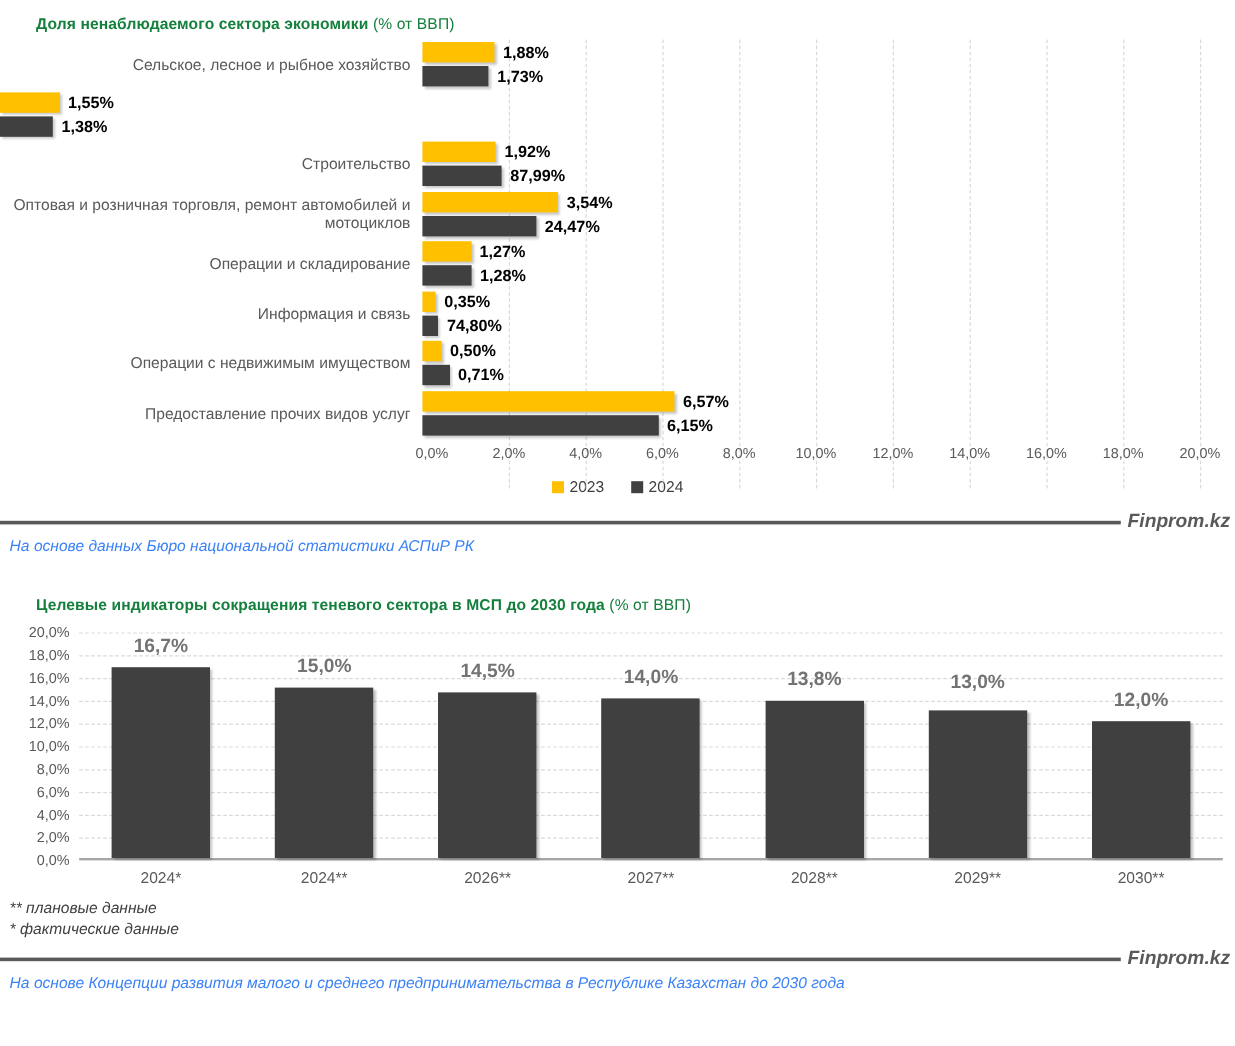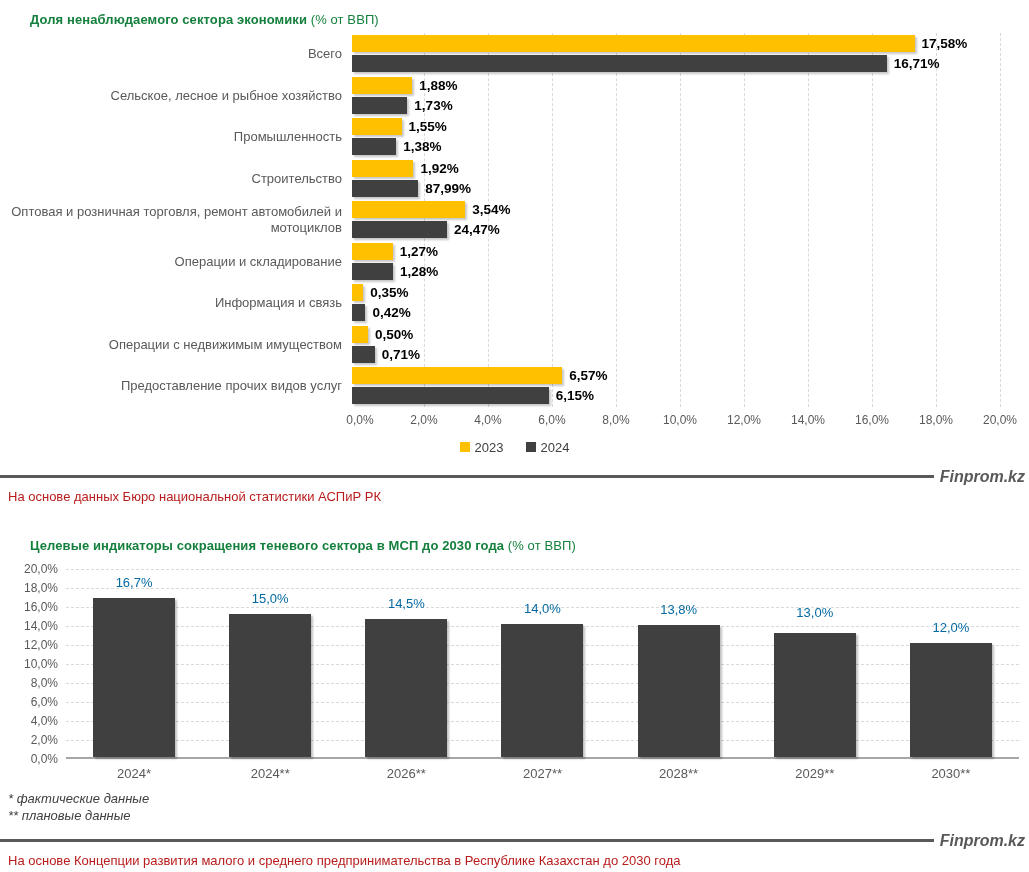--- a/index.html
+++ b/index.html
@@ -24,33 +24,33 @@
   .c1-axis { position:relative; margin-left:360px; width:640px; height:16px; margin-top:6px; }
   .c1-tick { position:absolute; top:0; transform:translateX(-50%); font-size:12px; color:#595959; white-space:nowrap; }
   .legend { display:flex; justify-content:center; align-items:flex-end; gap:22px; margin-top:12px; height:14px; }
   .legend-item { display:flex; align-items:center; gap:5px; font-size:13px; color:#404040; }
   .legend-swatch { width:10px; height:10px; flex:none; }
 
   
   .divider { display:flex; align-items:center; margin-top:13px; padding-right:4px; }
   .divider-line { flex:1; height:3px; background:#595959; }
   .brand { flex:none; font-size:16px; font-weight:bold; font-style:italic; color:#595959; margin-left:6px; }
-  .source { font-size:13px; color:#b91c1c; padding:3px 8px 0 8px; }
+  .source { font-size:13px; font-style:italic; color:#3b82f6; padding:3px 8px 0 8px; }
 
   
   .c2-title { margin-top:22px; }
   .c2-wrap { position:relative; margin:16px 10px 0 8px; }
   .c2-area { position:relative; margin-left:58px; height:190px; border-bottom:2px solid #a6a6a6; }
   .c2-area .hline { position:absolute; left:0; right:0; height:0; border-top:1px dashed #d9d9d9; }
   .c2-ylabels { position:absolute; left:0; top:0; width:50px; height:190px; }
   .c2-ylabel { position:absolute; right:0; transform:translateY(-50%); font-size:12px; color:#595959; white-space:nowrap; }
   .c2-slots { position:absolute; left:0; right:0; bottom:0; top:0; display:flex; }
   .c2-slot { flex:1; position:relative; display:flex; justify-content:center; align-items:flex-end; }
   .c2-bar { width:82px; background:#404040; box-shadow:2px 2px 2px rgba(0,0,0,.25); }
-  .c2-vlabel { position:absolute; left:50%; transform:translateX(-50%); font-size:13px; font-weight:normal; color:#0369a1; white-space:nowrap; }
+  .c2-vlabel { position:absolute; left:50%; transform:translateX(-50%); font-size:16px; font-weight:bold; color:#737373; white-space:nowrap; }
   .c2-xlabels { display:flex; margin-left:58px; margin-top:7px; }
   .c2-xlabel { flex:1; text-align:center; font-size:13px; color:#595959; }
   .footnote { font-size:13px; font-style:italic; color:#404040; padding:2px 8px 0 8px; }
   .footnote:first-of-type { padding-top:10px; }
   .divider.bottom { margin-top:9px; }
 </style>
 </head>
 <body>
 
 <div class="page">
@@ -66,47 +66,33 @@
           <div class="vline" style="left: 256px;"></div>
           <div class="vline" style="left: 320px;"></div>
           <div class="vline" style="left: 384px;"></div>
           <div class="vline" style="left: 448px;"></div>
           <div class="vline" style="left: 512px;"></div>
           <div class="vline" style="left: 576px;"></div>
           <div class="vline" style="left: 640px;"></div>
         </div>
       <div class="c1-rows" id="c1-rows">
           <div class="c1-row">
-            <div class="c1-label">Всего</div>
-            <div class="c1-bars">
-              <div class="c1-barline">
-                <div class="c1-bar" style="width: 562.56px; background: rgb(255, 192, 0);"></div>
-                <span class="c1-val">17,58%</span>
-              </div>
-              <div class="c1-barline">
-                <div class="c1-bar" style="width: 534.72px; background: rgb(64, 64, 64);"></div>
-                <span class="c1-val">16,71%</span>
-              </div>
-            </div>
-          </div>
-          <div class="c1-row">
             <div class="c1-label">Сельское, лесное и рыбное хозяйство</div>
             <div class="c1-bars">
               <div class="c1-barline">
                 <div class="c1-bar" style="width: 60.16px; background: rgb(255, 192, 0);"></div>
                 <span class="c1-val">1,88%</span>
               </div>
               <div class="c1-barline">
                 <div class="c1-bar" style="width: 55.36px; background: rgb(64, 64, 64);"></div>
                 <span class="c1-val">1,73%</span>
               </div>
             </div>
           </div>
           <div class="c1-row">
-            <div class="c1-label">Промышленность</div>
             <div class="c1-bars">
               <div class="c1-barline">
                 <div class="c1-bar" style="width: 49.6px; background: rgb(255, 192, 0);"></div>
                 <span class="c1-val">1,55%</span>
               </div>
               <div class="c1-barline">
                 <div class="c1-bar" style="width: 44.16px; background: rgb(64, 64, 64);"></div>
                 <span class="c1-val">1,38%</span>
               </div>
             </div>
@@ -152,21 +138,21 @@
           </div>
           <div class="c1-row">
             <div class="c1-label">Информация и связь</div>
             <div class="c1-bars">
               <div class="c1-barline">
                 <div class="c1-bar" style="width: 11.2px; background: rgb(255, 192, 0);"></div>
                 <span class="c1-val">0,35%</span>
               </div>
               <div class="c1-barline">
                 <div class="c1-bar" style="width: 13.44px; background: rgb(64, 64, 64);"></div>
-                <span class="c1-val">0,42%</span>
+                <span class="c1-val">74,80%</span>
               </div>
             </div>
           </div>
           <div class="c1-row">
             <div class="c1-label">Операции с недвижимым имуществом</div>
             <div class="c1-bars">
               <div class="c1-barline">
                 <div class="c1-bar" style="width: 16px; background: rgb(255, 192, 0);"></div>
                 <span class="c1-val">0,50%</span>
               </div>
@@ -287,22 +273,22 @@
           <span class="c2-xlabel">2024*</span>
           <span class="c2-xlabel">2024**</span>
           <span class="c2-xlabel">2026**</span>
           <span class="c2-xlabel">2027**</span>
           <span class="c2-xlabel">2028**</span>
           <span class="c2-xlabel">2029**</span>
           <span class="c2-xlabel">2030**</span>
         </div>
     </div>
 
+    <p class="footnote">** плановые данные</p>
     <p class="footnote">* фактические данные</p>
-    <p class="footnote">** плановые данные</p>
   </section>
 
   <div class="divider bottom">
     <div class="divider-line"></div>
     <span class="brand">Finprom.kz</span>
   </div>
   <p class="source">На основе Концепции развития малого и среднего предпринимательства в Республике Казахстан до 2030 года</p>
 
 </div>
 

